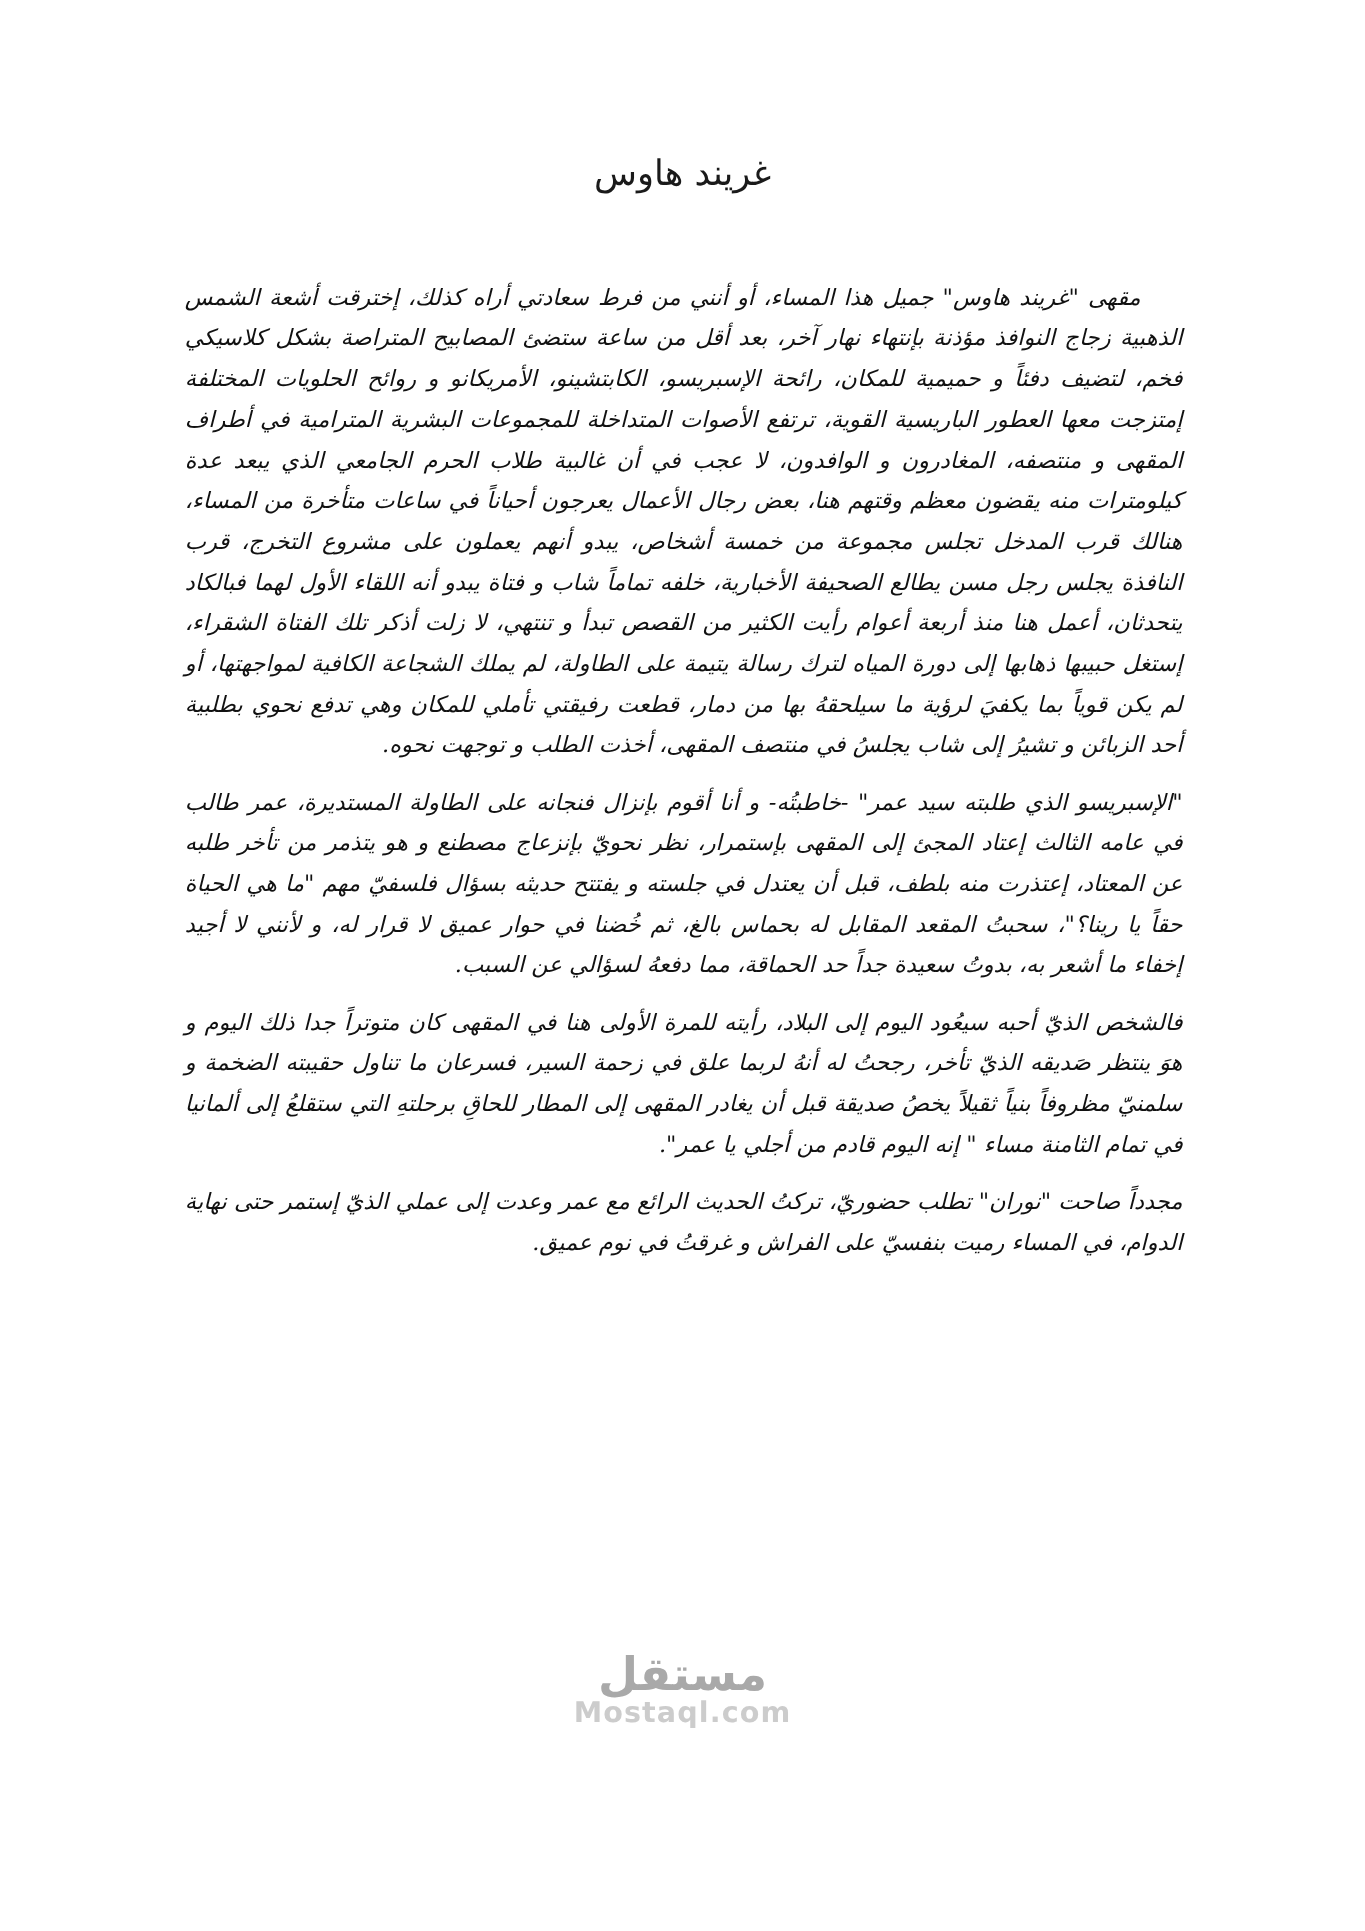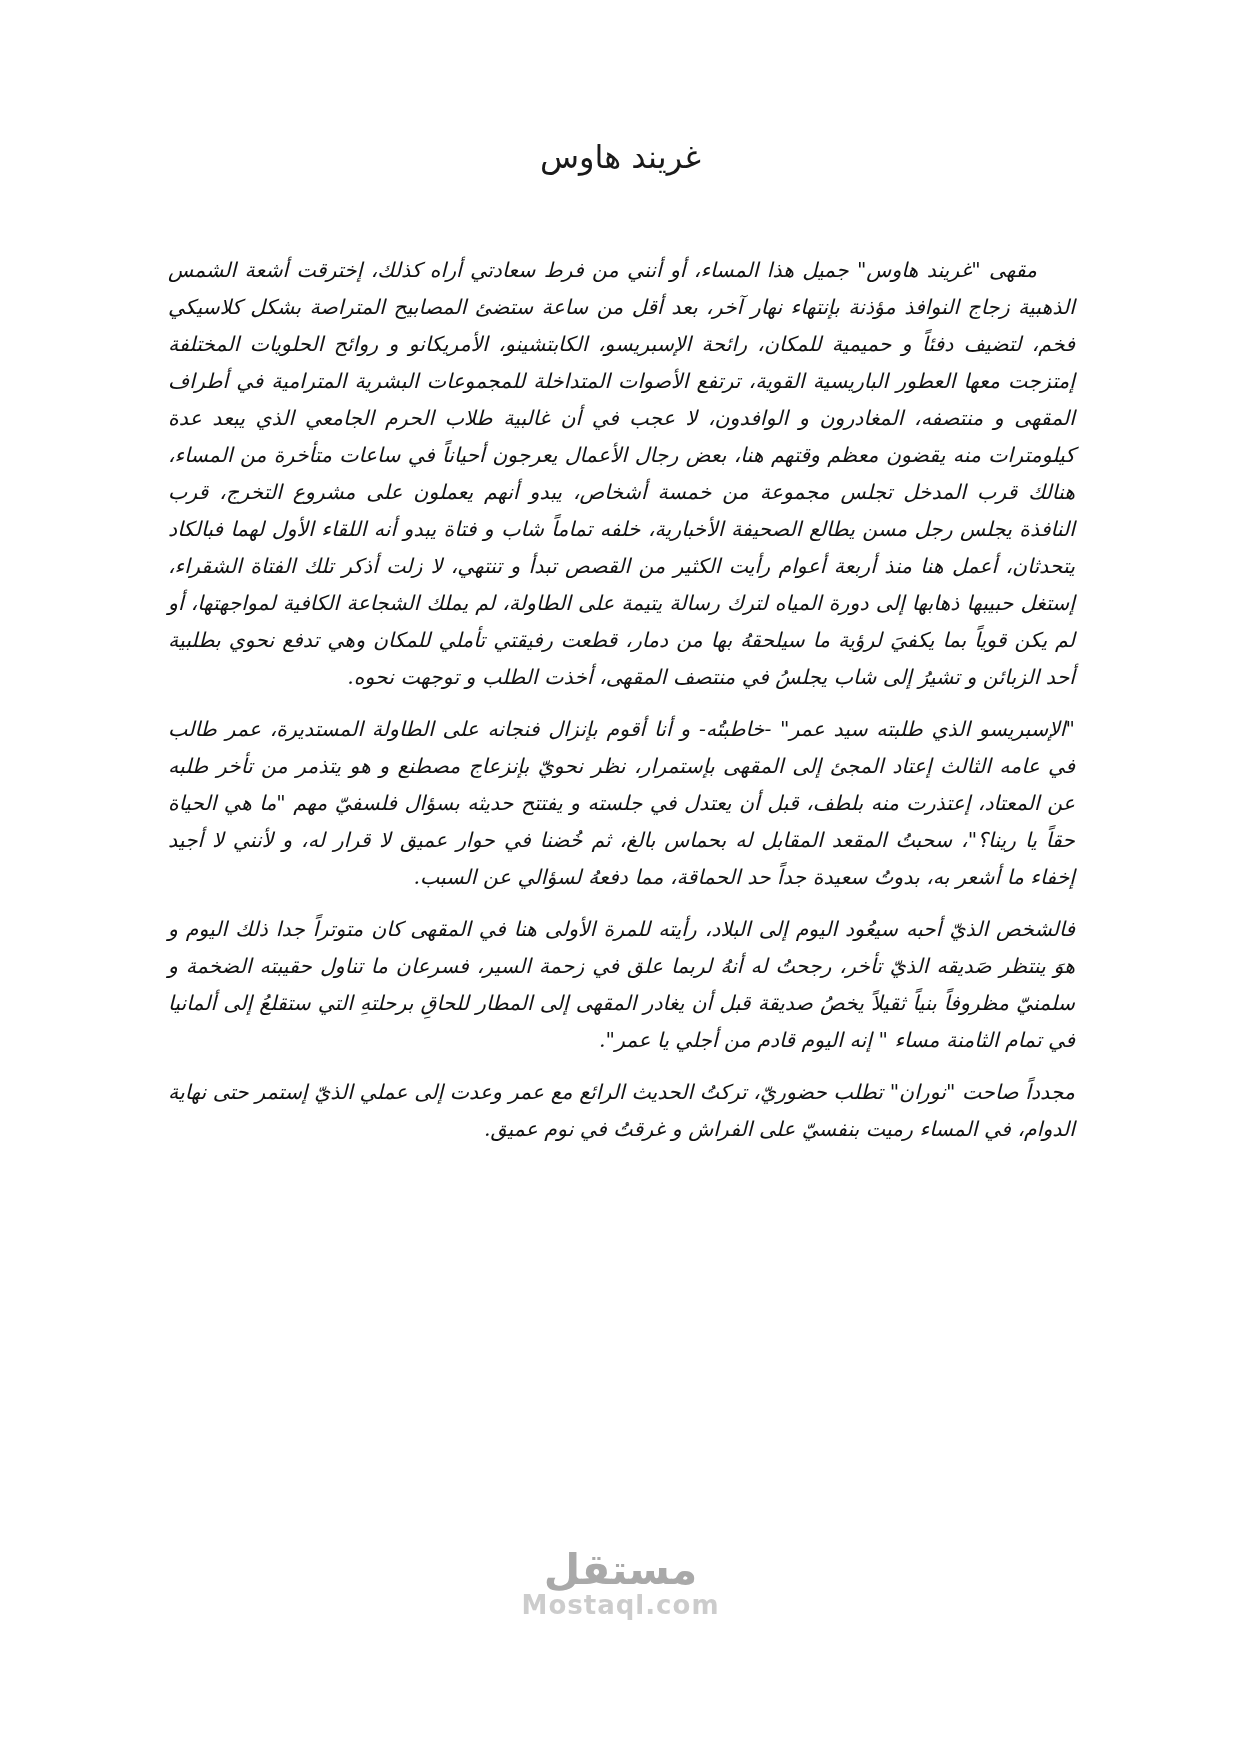--- a/index.html
+++ b/index.html
@@ -46,21 +46,21 @@
     text-align: justify;
     text-justify: inter-word;
   }
   .doc-body p:first-child {
     text-indent: 38px;
   }
   .watermark {
     position: absolute;
     left: 0;
     right: 0;
-    top: 1548px;
+    top: 1500px;
     text-align: center;
     direction: ltr;
     pointer-events: none;
   }
   .wm-logo {
     font-family: "DejaVu Sans", sans-serif;
     font-weight: 700;
     font-style: normal;
     font-size: 42px;
     line-height: 44px;

